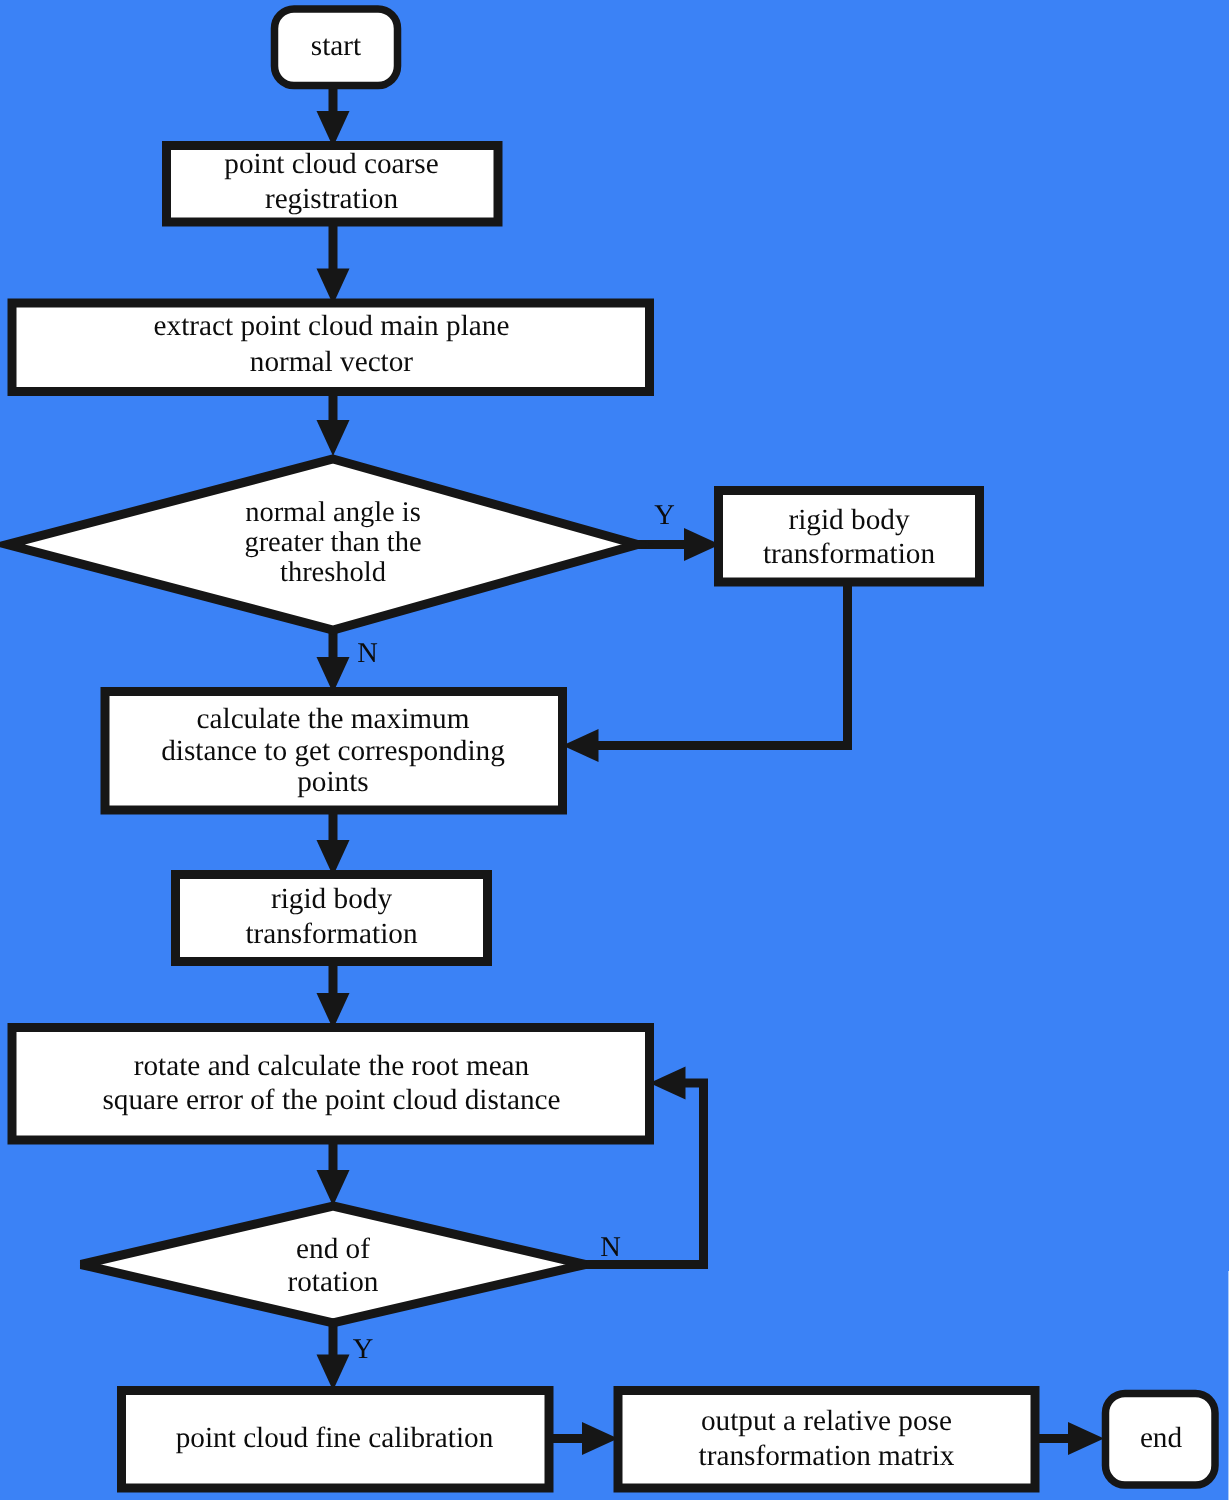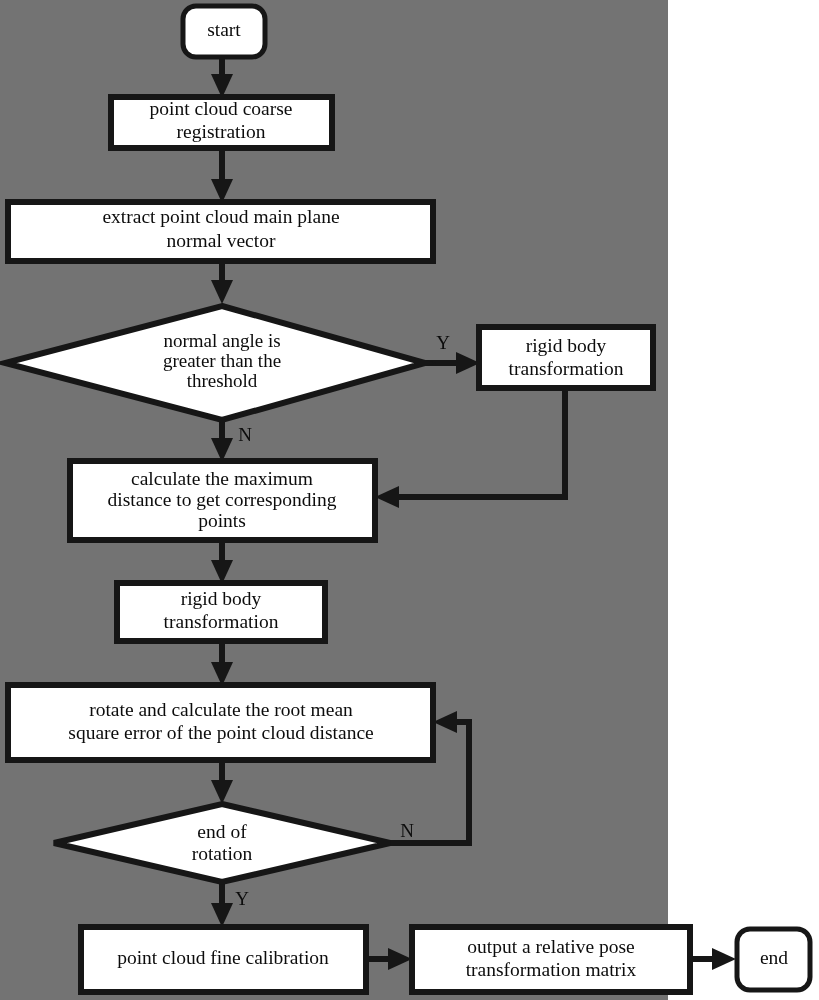--- a/index.html
+++ b/index.html
@@ -8,23 +8,23 @@
     background: #ffffff;
   }
   body {
     width: 819px;
     height: 1000px;
     overflow: hidden;
     font-family: "Liberation Serif", "DejaVu Serif", serif;
   }
   #flowchart-root {
     position: relative;
-    width: 668px;
+    width: 819px;
     height: 1000px;
-    background: #737373;
+    background: #3b82f6;
   }
   svg.chart-canvas {
     display: block;
     width: 819px;
     height: 1000px;
   }
   .node-shape {
     fill: #ffffff;
     stroke: #161616;
     stroke-width: 6;

